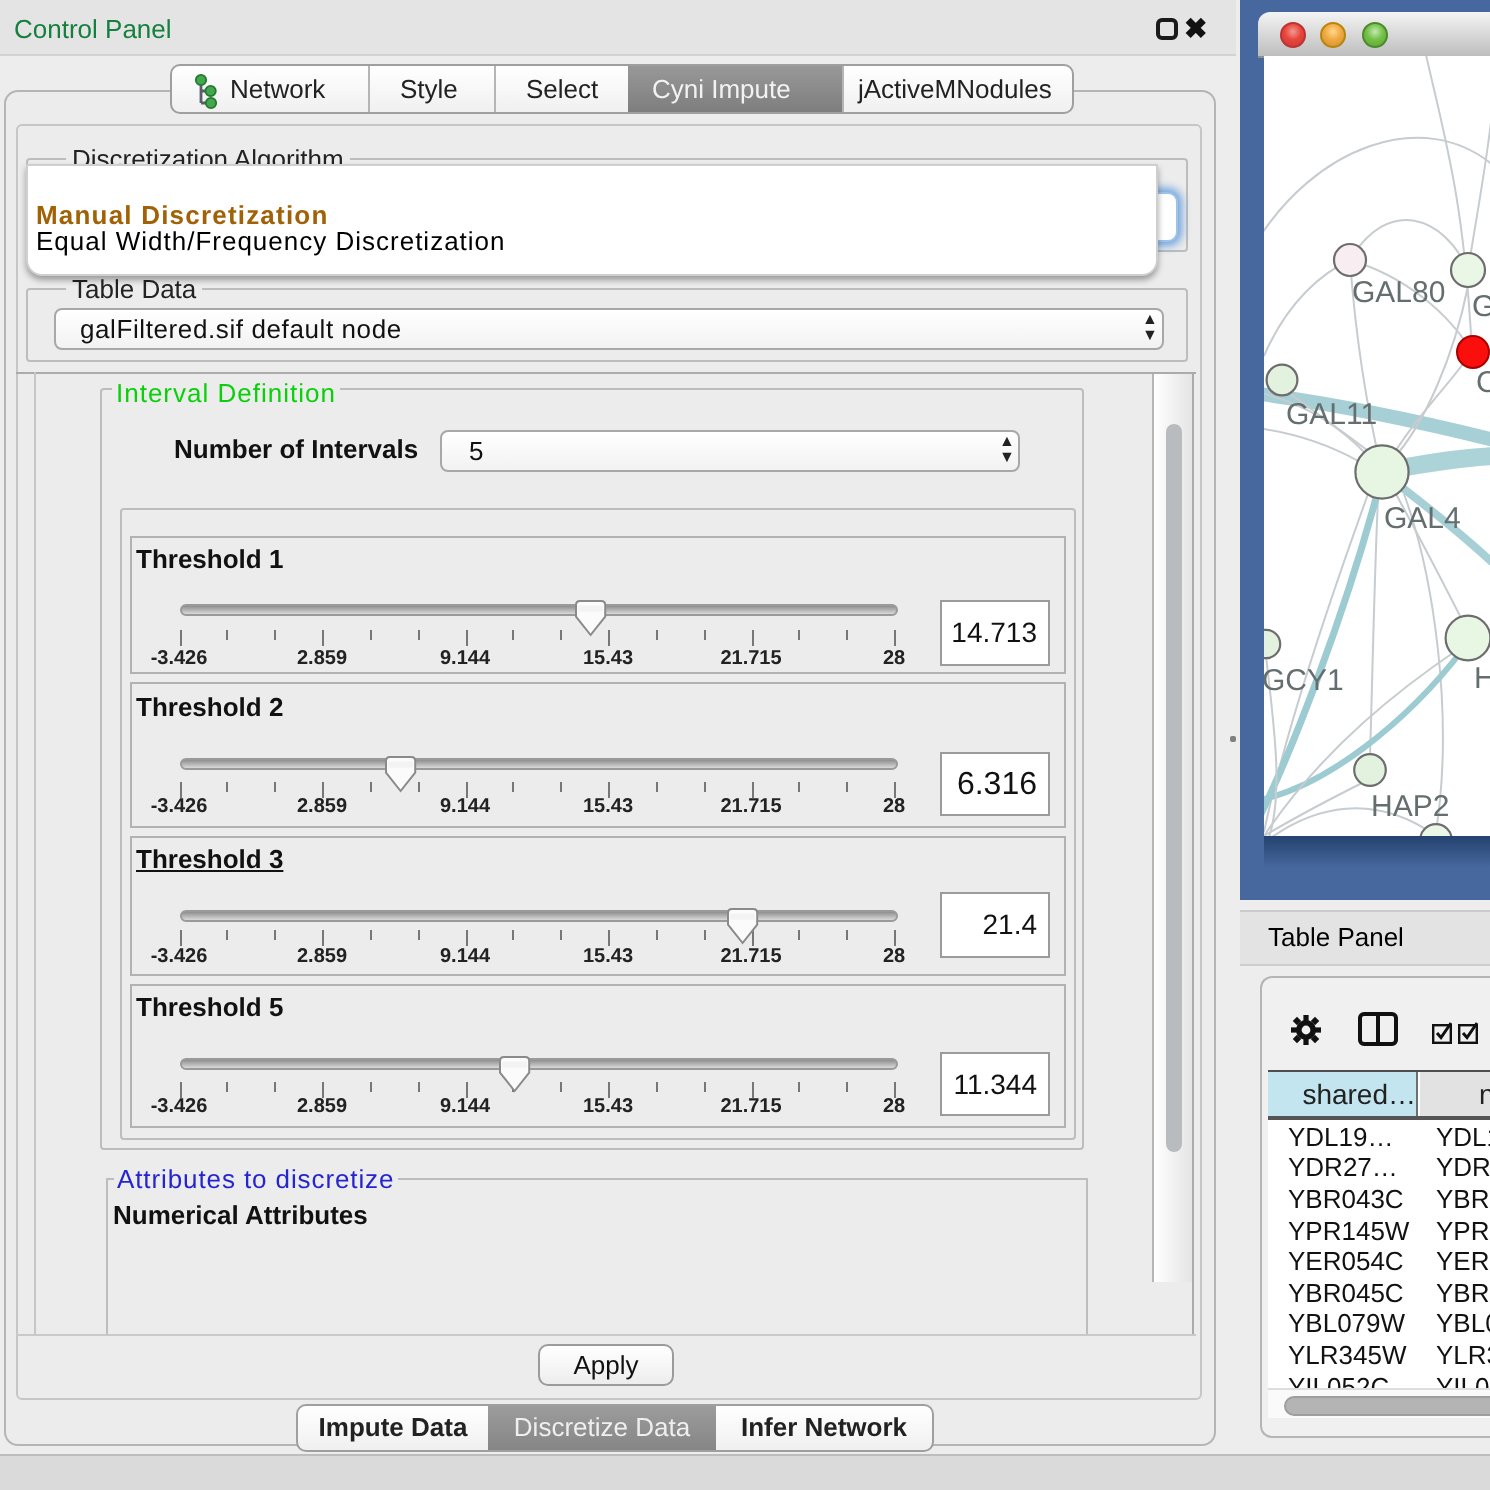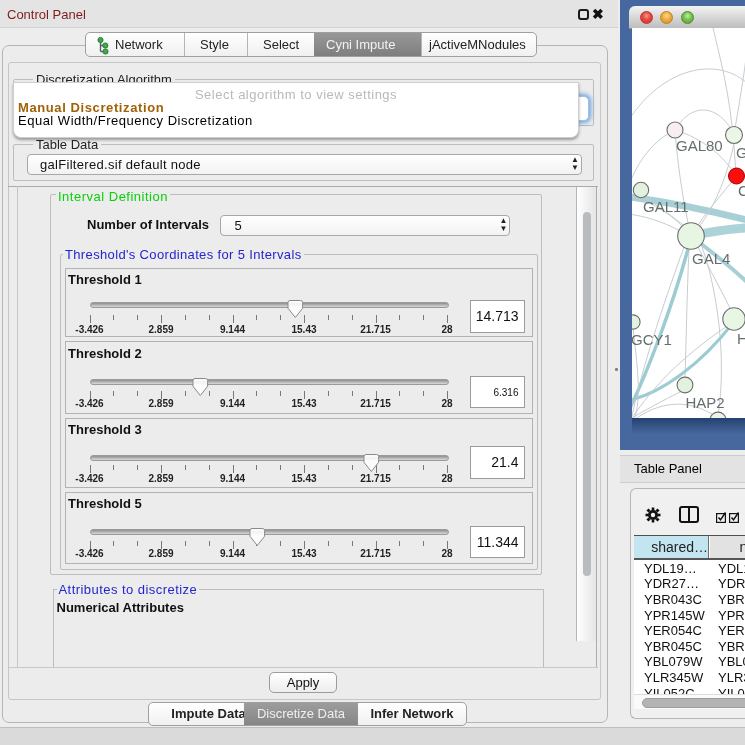--- a/index.html
+++ b/index.html
@@ -4,21 +4,21 @@
 <style>
 html,body{margin:0;padding:0;}
 body{width:745px;height:745px;overflow:hidden;position:relative;background:#ededed;
   font-family:"Liberation Sans", sans-serif;}
 .abs{position:absolute;}
 </style>
 </head>
 <body>
 
 <div class="abs" id="titlebar" style="left:0;top:0;width:618px;height:27px;background:#e4e4e4;border-bottom:1px solid #d2d2d2;">
-  <div class="abs" style="left:7px;top:6.5px;font-size:13px;color:#7f1d1d;">Control Panel</div>
+  <div class="abs" style="left:7px;top:6.5px;font-size:13px;color:#15803d;">Control Panel</div>
   <div class="abs" style="left:578px;top:9px;width:7px;height:7px;border:2px solid #1a1a1a;border-radius:3px;"></div>
   <div class="abs" style="left:592px;top:6px;font-size:14px;font-weight:bold;color:#111;">✖</div>
 </div>
 
 <div class="abs" id="cpwin" style="left:2px;top:45px;width:604px;height:676px;background:#ececec;border:1px solid #b5b5b5;border-radius:7px;"></div>
 
 <div class="abs" style="left:7.5px;top:61.5px;width:591px;height:636px;border:1px solid #c6c6c6;border-radius:3px;background:#ececec;"></div>
 
 <div class="abs" id="toptabs" style="left:85px;top:32px;width:450px;height:23px;background:linear-gradient(#ffffff,#f0f0f0);border:1px solid #9f9f9f;border-radius:5px;font-size:13px;color:#222;">
   <div class="abs" style="left:9px;top:2px;width:16px;height:20px;">
@@ -45,21 +45,20 @@
 <div class="abs" style="left:300px;top:96px;width:287px;height:23px;background:#fff;border:1px solid #9ec3e8;border-radius:5px;box-shadow:0 0 4px 2px rgba(90,150,220,0.85);"></div>
 
 <div class="abs" style="left:13px;top:143.5px;width:579px;height:35px;border:1px solid #bdbdbd;border-radius:2px;"></div>
 <div class="abs" style="left:33px;top:136.5px;background:#ececec;padding:0 3px;font-size:13px;color:#222;">Table Data</div>
 <div class="abs" style="left:27px;top:154px;width:553px;height:19px;background:linear-gradient(#ffffff,#f2f2f2);border:1px solid #a8a8a8;border-radius:4px;">
   <div class="abs" style="left:12px;top:2px;font-size:13px;color:#111;letter-spacing:0.3px;">galFiltered.sif default node</div>
   <div class="abs" style="left:543px;top:1px;font-size:8px;color:#222;line-height:8px;">▲<br>▼</div>
 </div>
 
 <div class="abs" id="popup" style="left:13px;top:82px;width:564px;height:54px;background:#fff;border:1px solid #cfcfcf;border-radius:0 0 8px 8px;box-shadow:0 2px 3px rgba(0,0,0,0.35);z-index:30;">
-  <div class="abs" style="left:0;top:4px;width:100%;text-align:center;font-size:13px;color:#b9b9b9;letter-spacing:0.5px;">Select algorithm to view settings</div>
   <div class="abs" style="left:4px;top:16.5px;font-size:13px;font-weight:bold;color:#a16207;letter-spacing:0.6px;">Manual Discretization</div>
   <div class="abs" style="left:4px;top:30px;font-size:13px;color:#000;letter-spacing:0.5px;">Equal Width/Frequency Discretization</div>
 </div>
 
 <div class="abs" style="left:8px;top:186px;width:590px;height:1px;background:#ababab;"></div>
 <div class="abs" style="left:17px;top:186px;width:1px;height:481px;background:#c6c6c6;"></div>
 
 <div class="abs" style="left:576px;top:187px;width:20px;height:454px;background:linear-gradient(90deg,#ffffff,#e3e3e3);border-left:1px solid #b5b5b5;"></div>
 <div class="abs" style="left:583px;top:212px;width:8px;height:364px;background:#b9bcbf;border-radius:4px;"></div>
 <div class="abs" style="left:596px;top:186px;width:1px;height:481px;background:#ababab;"></div>
@@ -70,21 +69,20 @@
   <div class="abs" style="left:50px;top:194px;width:490px;height:379px;border:1px solid #bdbdbd;border-radius:2px;"></div>
   <div class="abs" style="left:56px;top:188.5px;background:#ececec;padding:0 2px;font-size:13px;color:#09d009;letter-spacing:0.5px;">Interval Definition</div>
 
   <div class="abs" style="left:87px;top:217px;font-size:13px;font-weight:bold;color:#111;">Number of Intervals</div>
   <div class="abs" style="left:219.5px;top:215px;width:288px;height:19px;background:linear-gradient(#ffffff,#f2f2f2);border:1px solid #a8a8a8;border-radius:4px;">
     <div class="abs" style="left:14px;top:2px;font-size:13px;color:#111;">5</div>
     <div class="abs" style="left:279px;top:1px;font-size:8px;color:#222;line-height:8px;">▲<br>▼</div>
   </div>
 
   <div class="abs" style="left:60px;top:254px;width:476px;height:314px;border:1px solid #bdbdbd;border-radius:2px;"></div>
-  <div class="abs" style="left:63px;top:246.5px;background:#ececec;padding:0 2px;font-size:13px;color:#2525cf;letter-spacing:0.35px;">Threshold's Coordinates for 5 Intervals</div>
 
   <div id="thresholds">
         <div class="abs" style="left:64.5px;top:268.3px;width:466px;height:66.7px;border:1px solid #b2b2b2;background:#ececec;"></div>
         <div class="abs" style="left:68px;top:272.1px;font-size:13px;font-weight:bold;color:#111;">Threshold 1</div>
         <div class="abs" style="left:89.5px;top:301.5px;width:357.5px;height:4px;background:linear-gradient(#8f8f8f,#d9d9d9);border:1px solid #9a9a9a;border-radius:3px;"></div>
         <div class="abs" style="left:89.5px;top:315.4px;width:1px;height:8px;background:#777;"></div>
         <div class="abs" style="left:113.3px;top:315.4px;width:1px;height:5px;background:#777;"></div>
         <div class="abs" style="left:137.2px;top:315.4px;width:1px;height:5px;background:#777;"></div>
         <div class="abs" style="left:161.0px;top:315.4px;width:1px;height:8px;background:#777;"></div>
         <div class="abs" style="left:184.8px;top:315.4px;width:1px;height:5px;background:#777;"></div>
@@ -132,23 +130,23 @@
         <div class="abs" style="left:64.5px;top:398.3px;width:50px;text-align:center;font-size:10px;font-weight:bold;color:#222;">-3.426</div>
         <div class="abs" style="left:136.0px;top:398.3px;width:50px;text-align:center;font-size:10px;font-weight:bold;color:#222;">2.859</div>
         <div class="abs" style="left:207.5px;top:398.3px;width:50px;text-align:center;font-size:10px;font-weight:bold;color:#222;">9.144</div>
         <div class="abs" style="left:279.0px;top:398.3px;width:50px;text-align:center;font-size:10px;font-weight:bold;color:#222;">15.43</div>
         <div class="abs" style="left:350.5px;top:398.3px;width:50px;text-align:center;font-size:10px;font-weight:bold;color:#222;">21.715</div>
         <div class="abs" style="left:422.0px;top:398.3px;width:50px;text-align:center;font-size:10px;font-weight:bold;color:#222;">28</div>
         <div class="abs" style="left:191.8px;top:377.7px;width:17px;height:19px;"><svg width="17" height="19" viewBox="0 0 17 19">
             <path d="M3 0.5 h10.6 q2 0 2 2 v5.8 L8.3 17.5 L1 8.3 V2.5 q0,-2 2,-2 z" fill="#fbfbfb" stroke="#8a8a8a" stroke-width="1"></path>
             <path d="M2.2 2.8 h12.2 v3 H2.2 z" fill="#eeeeee" opacity="0.6"></path>
           </svg></div>
-        <div class="abs" style="left:470px;top:375.5px;width:47.5px;height:30.5px;background:#fff;border:1px solid #9b9b9b;text-align:right;font-size:10px;color:#111;line-height:31px;padding-right:5px;">6.316</div>
+        <div class="abs" style="left:470px;top:375.5px;width:47.5px;height:30.5px;background:#fff;border:1px solid #9b9b9b;text-align:right;font-size:16px;color:#111;line-height:31px;padding-right:5px;">6.316</div>
         <div class="abs" style="left:64.5px;top:417.7px;width:466px;height:68.8px;border:1px solid #b2b2b2;background:#ececec;"></div>
-        <div class="abs" style="left:68px;top:421.5px;font-size:13px;font-weight:bold;color:#111;">Threshold 3</div>
+        <div class="abs" style="left:68px;top:421.5px;font-size:13px;font-weight:bold;color:#111;text-decoration:underline;">Threshold 3</div>
         <div class="abs" style="left:89.5px;top:455.0px;width:357.5px;height:4px;background:linear-gradient(#8f8f8f,#d9d9d9);border:1px solid #9a9a9a;border-radius:3px;"></div>
         <div class="abs" style="left:89.5px;top:464.9px;width:1px;height:8px;background:#777;"></div>
         <div class="abs" style="left:113.3px;top:464.9px;width:1px;height:5px;background:#777;"></div>
         <div class="abs" style="left:137.2px;top:464.9px;width:1px;height:5px;background:#777;"></div>
         <div class="abs" style="left:161.0px;top:464.9px;width:1px;height:8px;background:#777;"></div>
         <div class="abs" style="left:184.8px;top:464.9px;width:1px;height:5px;background:#777;"></div>
         <div class="abs" style="left:208.7px;top:464.9px;width:1px;height:5px;background:#777;"></div>
         <div class="abs" style="left:232.5px;top:464.9px;width:1px;height:8px;background:#777;"></div>
         <div class="abs" style="left:256.3px;top:464.9px;width:1px;height:5px;background:#777;"></div>
         <div class="abs" style="left:280.2px;top:464.9px;width:1px;height:5px;background:#777;"></div>
@@ -206,21 +204,21 @@
   <div class="abs" style="left:56.5px;top:582px;background:#ececec;padding:0 2px;font-size:13px;color:#2525cf;letter-spacing:0.45px;">Attributes to discretize</div>
   <div class="abs" style="left:56.5px;top:599.5px;font-size:13px;font-weight:bold;color:#111;">Numerical Attributes</div>
 
 </div>
 </div>
 
 <div class="abs" style="left:8px;top:666.5px;width:590px;height:1px;background:#c9c9c9;"></div>
 <div class="abs" style="left:269px;top:672px;width:66px;height:19px;background:linear-gradient(#ffffff,#ededed);border:1px solid #9b9b9b;border-radius:5px;text-align:center;font-size:13px;color:#111;line-height:19px;">Apply</div>
 
 <div class="abs" id="bottabs" style="left:148px;top:702px;width:317px;height:22px;background:linear-gradient(#ffffff,#f0f0f0);border:1px solid #9f9f9f;border-radius:5px;font-size:13px;color:#222;z-index:5;">
-  <div class="abs" style="left:12px;top:3px;width:95px;text-align:center;font-weight:bold;">Impute Data</div>
+  <div class="abs" style="left:0;top:3px;width:95px;text-align:center;font-weight:bold;">Impute Data</div>
   <div class="abs" style="left:95px;top:0;width:114px;height:22px;background:linear-gradient(#9c9c9c,#868686);"></div>
   <div class="abs" style="left:95px;top:3px;width:114px;text-align:center;color:#efefef;">Discretize Data</div>
   <div class="abs" style="left:209px;top:3px;width:108px;text-align:center;font-weight:bold;">Infer Network</div>
 </div>
 
 <div class="abs" style="left:0;top:727px;width:745px;height:18px;background:#dadada;border-top:1px solid #bdbdbd;"></div>
 
 <div class="abs" style="left:614.5px;top:367.5px;width:3px;height:3px;background:#808080;border-radius:1px;"></div>
 
 <div class="abs" id="netwin" style="left:620px;top:0;width:125px;height:450px;background:#47689f;">

